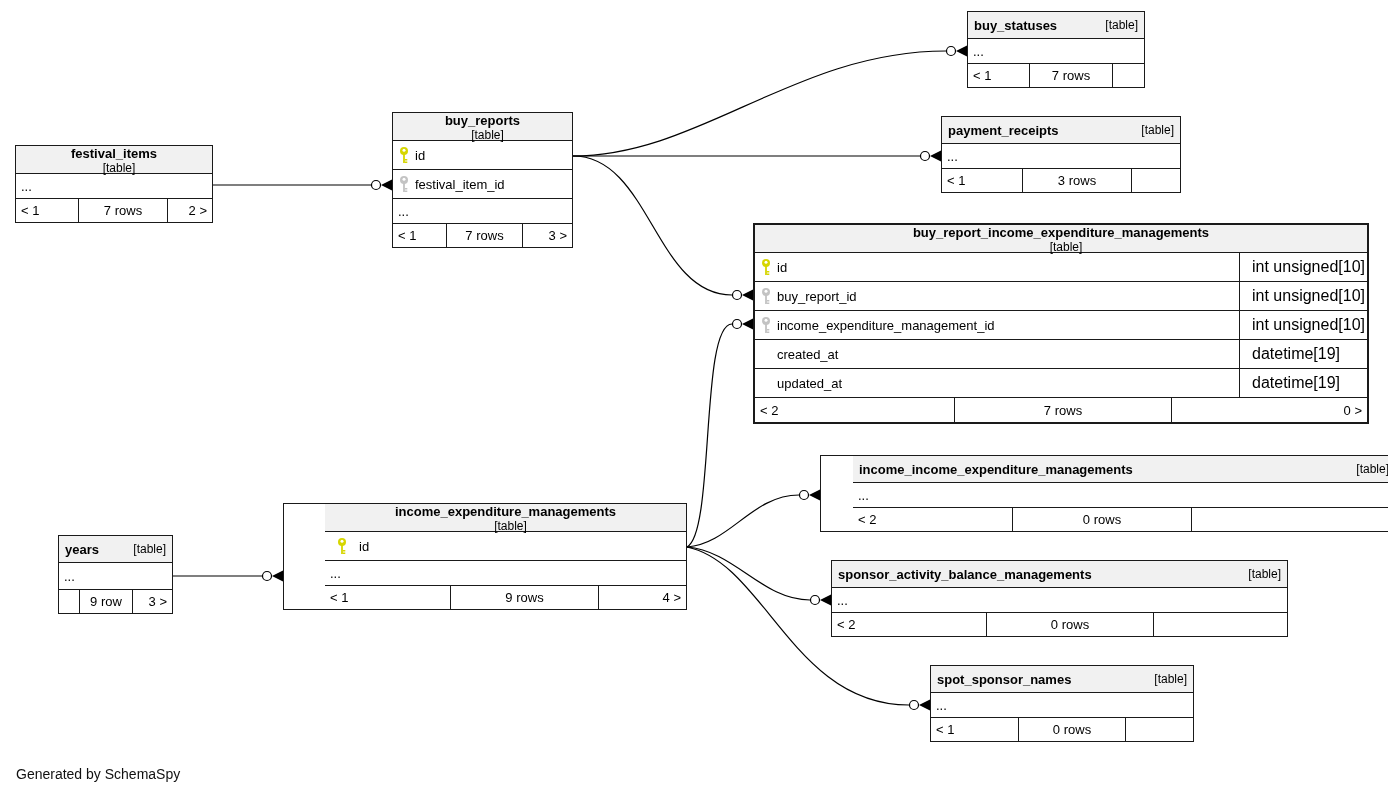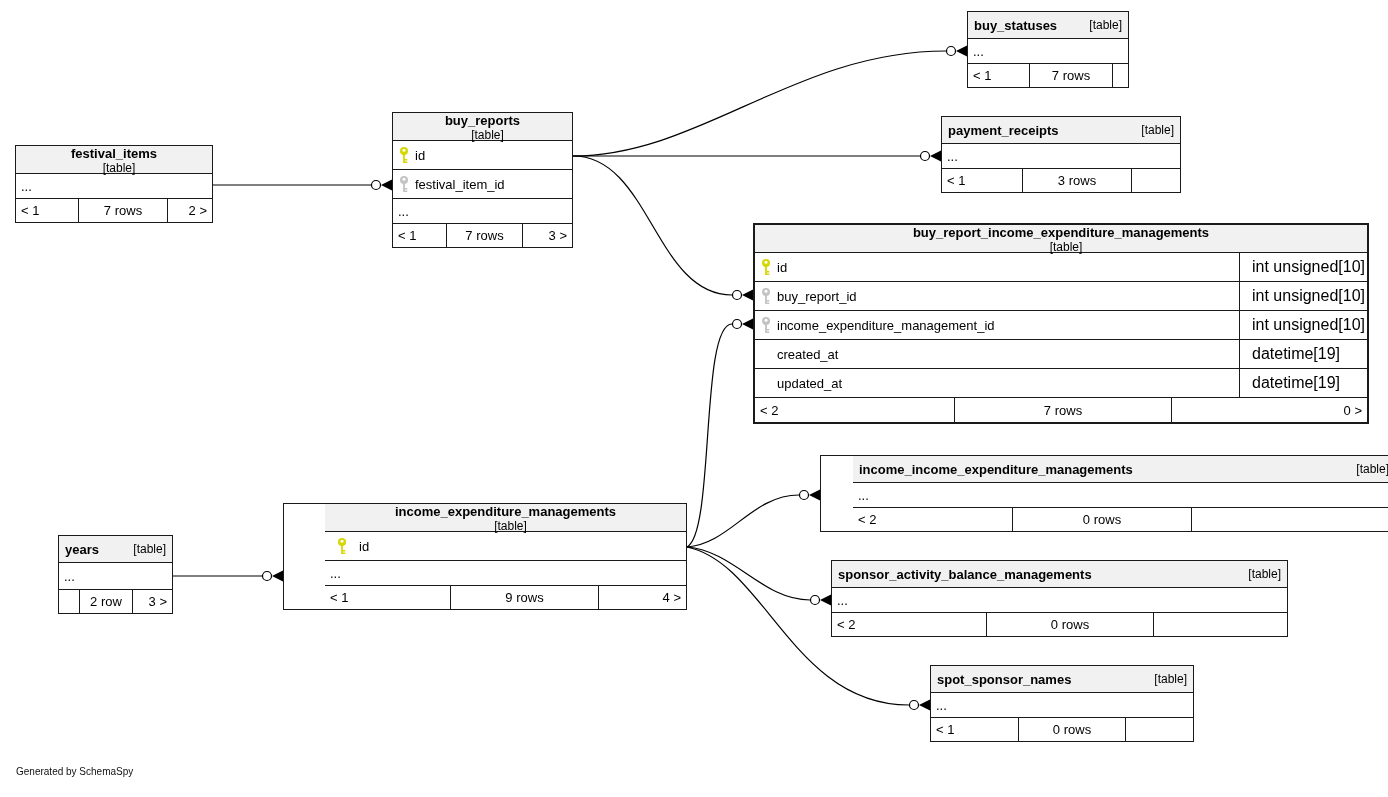--- a/index.html
+++ b/index.html
@@ -46,21 +46,21 @@
   .ftr{display:flex;height:23px;box-sizing:border-box;}
   .ftr.tall{height:24px;}
   .fc{
     box-sizing:border-box;height:100%;display:flex;align-items:center;
     padding:0 5px;white-space:nowrap;
   }
   .fc.mid{justify-content:center;border-left:1px solid var(--border);border-right:1px solid var(--border);}
   .fc.right{justify-content:flex-end;}
   .keyicon{display:block;}
   .credit{
-    position:absolute;left:16px;top:766px;font-size:10px;
+    position:absolute;left:16px;top:766px;font-size:14px;
     font-family:"Liberation Sans",sans-serif;color:#111;
   }
 </style>
 </head>
 <body>
 
 <div class="canvas">
 
   <svg class="edges" xmlns="http://www.w3.org/2000/svg">
     <g stroke="#000" stroke-width="1.2" fill="none">
@@ -157,21 +157,21 @@
       <span class="cname">festival_item_id</span>
     </div>
     <div class="ellip">...</div>
     <div class="ftr">
       <span class="fc" style="flex:0 0 53px;">&lt; 1</span>
       <span class="fc mid" style="flex:0 0 77px;">7 rows</span>
       <span class="fc right" style="flex:1;">3 &gt;</span>
     </div>
   </div>
 
-  <div class="tbl" style="left:967px;top:11px;width:162px;">
+  <div class="tbl" style="left:967px;top:11px;width:178px;">
     <div class="hdr">
       <span class="tname">buy_statuses</span>
       <span class="ttag">[table]</span>
     </div>
     <div class="ellip">...</div>
     <div class="ftr">
       <span class="fc" style="flex:0 0 61px;">&lt; 1</span>
       <span class="fc mid" style="flex:0 0 84px;">7 rows</span>
       <span class="fc right" style="flex:1;"></span>
     </div>
@@ -329,19 +329,19 @@
   </div>
 
   <div class="tbl" style="left:58px;top:535px;width:115px;">
     <div class="hdr">
       <span class="tname">years</span>
       <span class="ttag">[table]</span>
     </div>
     <div class="ellip" style="height:27px;">...</div>
     <div class="ftr">
       <span class="fc" style="flex:0 0 20px;"></span>
-      <span class="fc mid" style="flex:0 0 54px;">2 row</span>
+      <span class="fc mid" style="flex:0 0 54px;">9 row</span>
       <span class="fc right" style="flex:1;">3 &gt;</span>
     </div>
   </div>
 
   <div class="credit">Generated by SchemaSpy</div>
 </div>
 
 </body></html>

